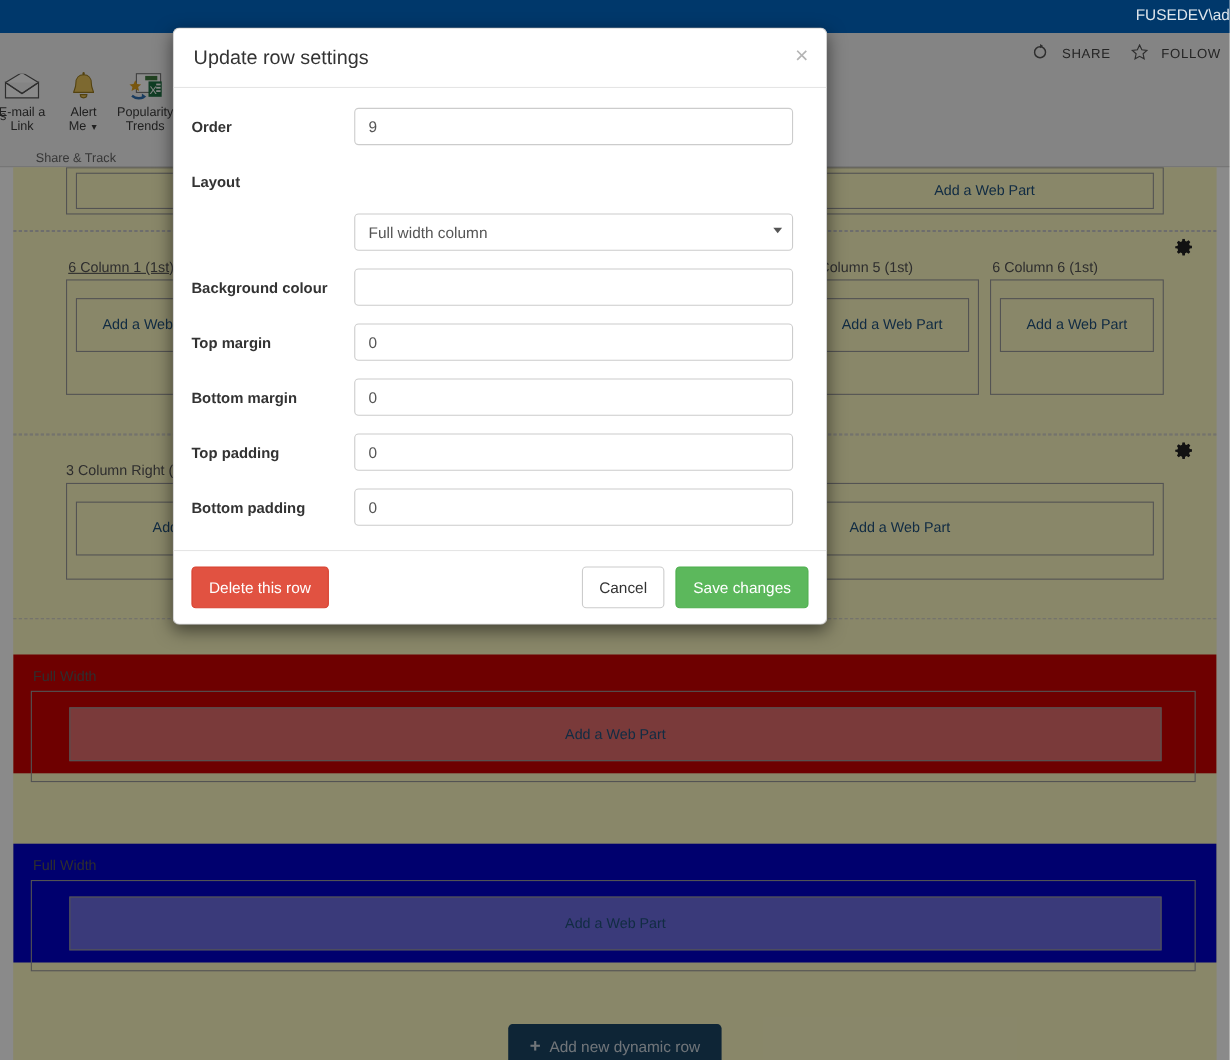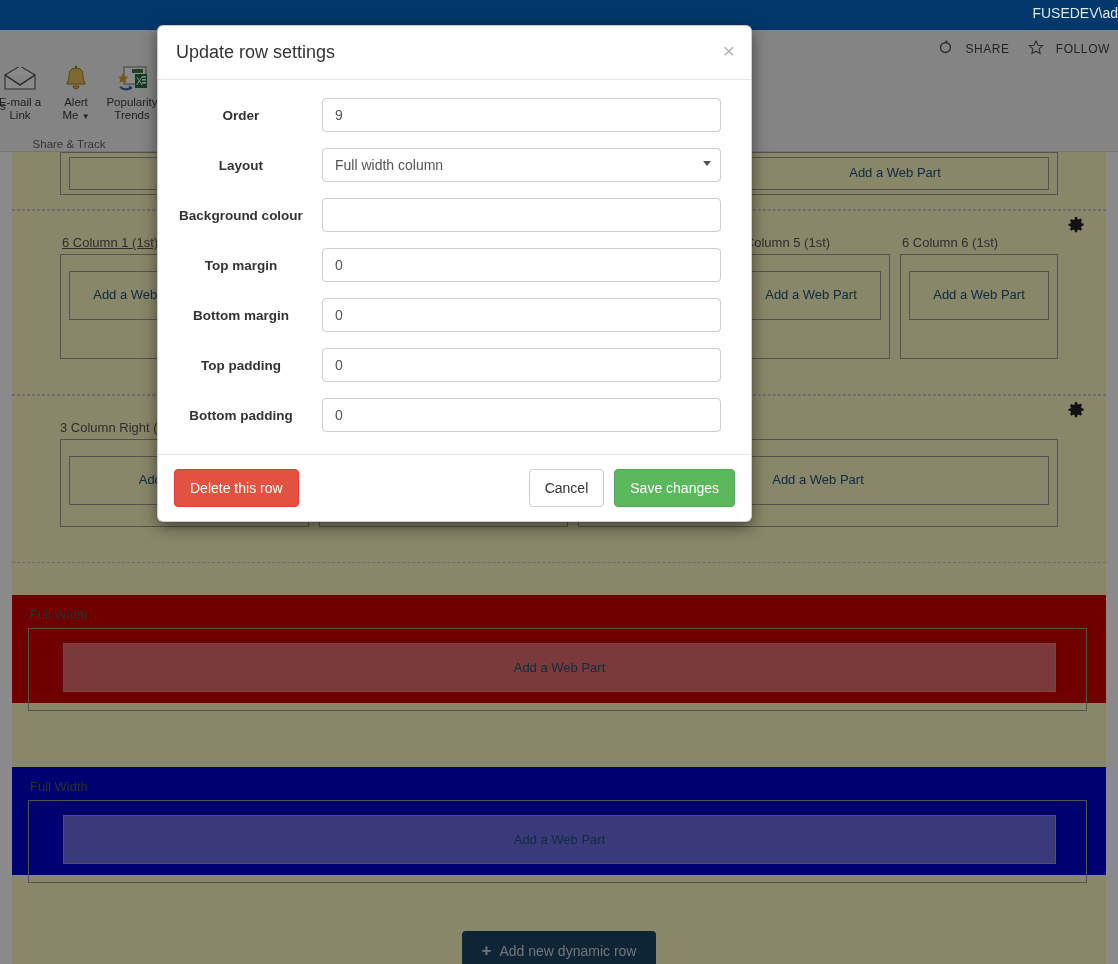--- a/index.html
+++ b/index.html
@@ -116,35 +116,35 @@
   .modal-title { font-size: 18px; color: #333; margin: 0; font-weight: normal; }
   .modal-close {
     position: absolute; right: 16px; top: 14px;
     background: none; border: none; font-size: 21px; line-height: 1;
     color: #b4b4b4; cursor: pointer; padding: 0; font-family: "Liberation Sans", sans-serif;
   }
   .modal-body { padding: 18px 16px 6px 16px; }
 
   .form-row { display: flex; align-items: flex-start; margin-bottom: 16px; }
   .form-label {
-    width: 148px; text-align: center; padding: 8px 14px 0 0;
+    width: 148px; text-align: left; padding: 8px 14px 0 0;
     font-size: 13.5px; font-weight: bold; color: #333; line-height: 1.45;
   }
   .form-control-wrap { flex: 1; padding-right: 14px; }
   .form-control {
     width: 100%; height: 34px; border: 1px solid #ccc; border-radius: 4px;
     padding: 6px 12px; font-size: 14px; color: #555;
     font-family: "Liberation Sans", sans-serif; background: #fff;
   }
   .form-control::placeholder { color: #999; }
   select.form-control {
     -webkit-appearance: none; appearance: none;
     background-image: none; cursor: pointer;
   }
-  .select-wrap { position: relative; }
+  .select-wrap { position: relative; margin-top: 46px; }
   .select-caret {
     position: absolute; right: 10px; top: 13px; pointer-events: none;
     width: 0; height: 0; border-left: 4px solid transparent;
     border-right: 4px solid transparent; border-top: 5px solid #555;
   }
 
   .modal-footer {
     display: flex; align-items: center; justify-content: space-between;
     padding: 14px 16px; border-top: 1px solid #e5e5e5;
   }

